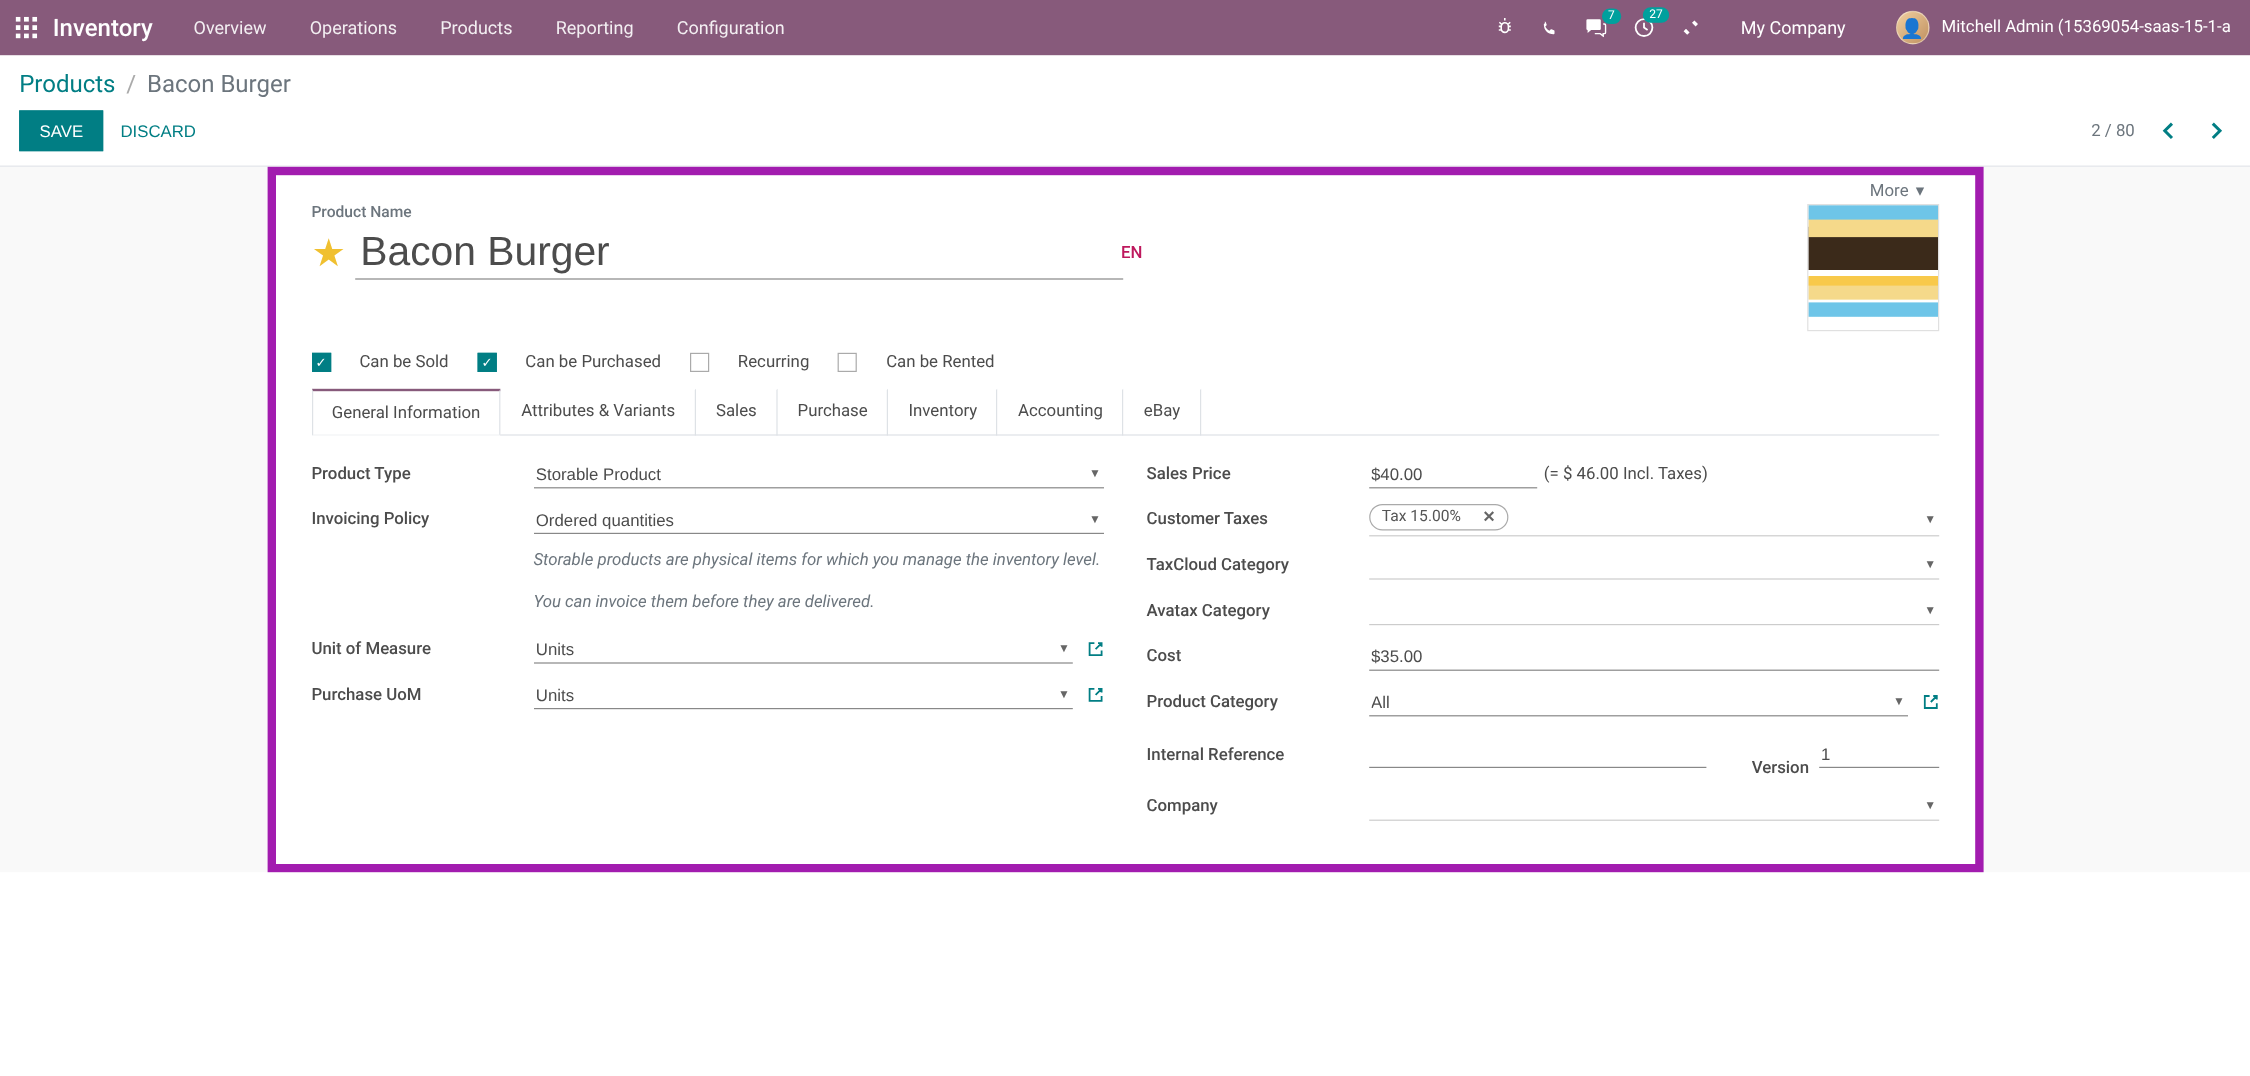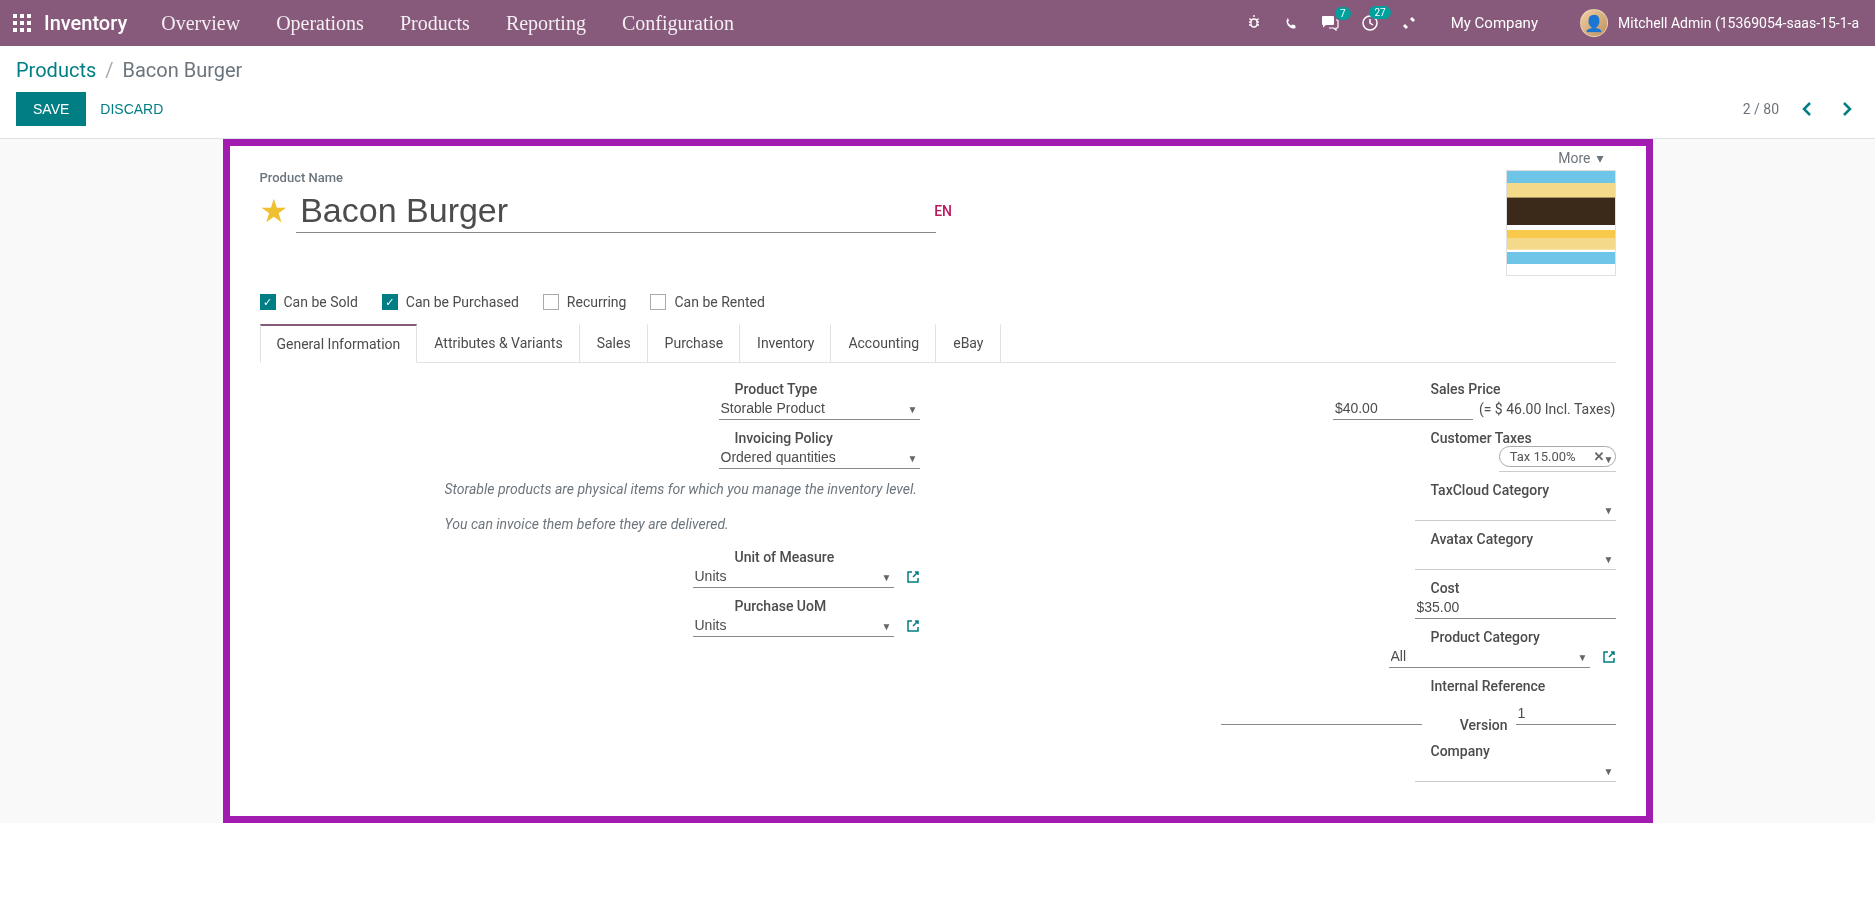--- a/index.html
+++ b/index.html
@@ -4,21 +4,21 @@
 <style>
 * { box-sizing: border-box; margin: 0; padding: 0; }
 body { font-family: -apple-system, BlinkMacSystemFont, "Segoe UI", Roboto, sans-serif; font-size: 14px; color: #4c4c4c; background: #fff; }
 a { text-decoration: none; }
 
 
 .navbar { background: #875a7b; height: 46px; display: flex; align-items: center; padding: 0 8px; color: #fff; }
 .navbar .apps-icon { width: 28px; display: flex; justify-content: center; cursor: pointer; }
 .navbar .brand { font-size: 20px; font-weight: 500; padding: 0 16px 0 8px; }
 .navbar .menu { display: flex; gap: 0; }
-.navbar .menu-item { padding: 12px 18px; color: rgba(255,255,255,0.9); cursor: pointer; font-size: 20px; font-family: Liberation Serif, serif; }
+.navbar .menu-item { padding: 12px 18px; color: rgba(255,255,255,0.9); cursor: pointer; font-size: 15px; }
 .navbar .spacer { flex: 1; }
 .navbar .systray { display: flex; align-items: center; gap: 14px; padding-right: 8px; }
 .navbar .systray-item { position: relative; display: flex; align-items: center; cursor: pointer; padding: 4px; }
 .navbar .badge { position: absolute; top: -4px; right: -8px; background: #00a09d; color: #fff; font-size: 10px; border-radius: 10px; padding: 1px 5px; min-width: 14px; text-align: center; }
 .navbar .company { padding: 0 16px; font-size: 15px; }
 .navbar .user { display: flex; align-items: center; gap: 10px; padding-left: 12px; }
 .navbar .avatar { width: 28px; height: 28px; border-radius: 50%; background: linear-gradient(135deg,#f0d0a0,#c09060); border: 1px solid rgba(255,255,255,0.4); display:flex; align-items:center; justify-content:center; font-size:16px;}
 
 
 .control-panel { padding: 12px 16px; border-bottom: 1px solid #dee2e6; }
@@ -49,36 +49,36 @@
 .product-image { width: 110px; height: 106px; border:1px solid #e0e0e0; margin-left: auto; background:
   linear-gradient(#6ec5e8,#6ec5e8) 0 0/100% 12% no-repeat,
   linear-gradient(#f5d98a,#f5d98a) 0 12%/100% 15% no-repeat,
   linear-gradient(#3b2a1a,#3b2a1a) 0 27%/100% 35% no-repeat,
   linear-gradient(#f8c94a,#f8c94a) 0 62%/100% 8% no-repeat,
   linear-gradient(#f5d98a,#f5d98a) 0 70%/100% 18% no-repeat,
   linear-gradient(#6ec5e8,#6ec5e8) 0 88%/100% 12% no-repeat;
 }
 
 .options-row { display: flex; gap: 24px; margin-top: 18px; }
-.option { display: flex; align-items: center; gap: 8px; cursor:pointer; }
+.option { display: flex; align-items: center; gap: 24px; cursor:pointer; }
 .chk { width:16px; height:16px; border:1px solid #017e84; display:inline-flex; align-items:center; justify-content:center; }
 .chk.checked { background:#017e84; }
 .chk.checked::after { content:"✓"; color:#fff; font-size:11px; }
 .chk.unchecked { border-color:#aaa; }
 
 
 .tabs { display: flex; border-bottom: 1px solid #dee2e6; margin-top: 14px; }
 .tab { padding: 10px 16px; border: 1px solid transparent; border-bottom: none; cursor: pointer; color: #4c4c4c; margin-bottom:-1px; }
 .tab.active { border: 1px solid #dee2e6; border-bottom: 1px solid #fff; border-top: 2px solid #875a7b; color: #4c4c4c; }
 .tab:not(.active) { border-right: 1px solid #dee2e6; }
 
 
 .groups { display: flex; gap: 36px; margin-top: 18px; }
 .group { flex: 1; }
-.field-row { display: flex; align-items: flex-end; margin-bottom: 10px; min-height: 28px; flex-direction: column; }
+.field-row { display: flex; align-items: center; margin-bottom: 10px; min-height: 28px; }
 .field-label { width: 185px; font-weight: 500; color: #4c4c4c; font-size: 14px; }
 .field-widget { flex: 1; position: relative; display:flex; align-items:center; gap:6px;}
 .input, .select { width: 100%; border: none; border-bottom: 1px solid #888; padding: 3px 18px 3px 2px; font-size: 14px; color:#4c4c4c; background:transparent; outline:none; }
 .select-caret { position: absolute; right: 2px; top: 50%; transform: translateY(-50%); pointer-events: none; color:#666; font-size:10px;}
 .ext-link { color: #017e84; cursor:pointer; margin-left:6px; }
 .help-text { color: #6c757d; font-style: italic; margin: 6px 0 14px 0; font-size: 14px; line-height:1.5; }
 .tax-tag { display:inline-flex; align-items:center; gap:18px; border:1px solid #aaa; border-radius:12px; padding:2px 10px; font-size:13px; color:#555;}
 .tax-tag .x { cursor:pointer; font-weight:bold; color:#666;}
 .price-incl { color:#4c4c4c; }
 .version-row { display:flex; gap: 8px; align-items:center;}

